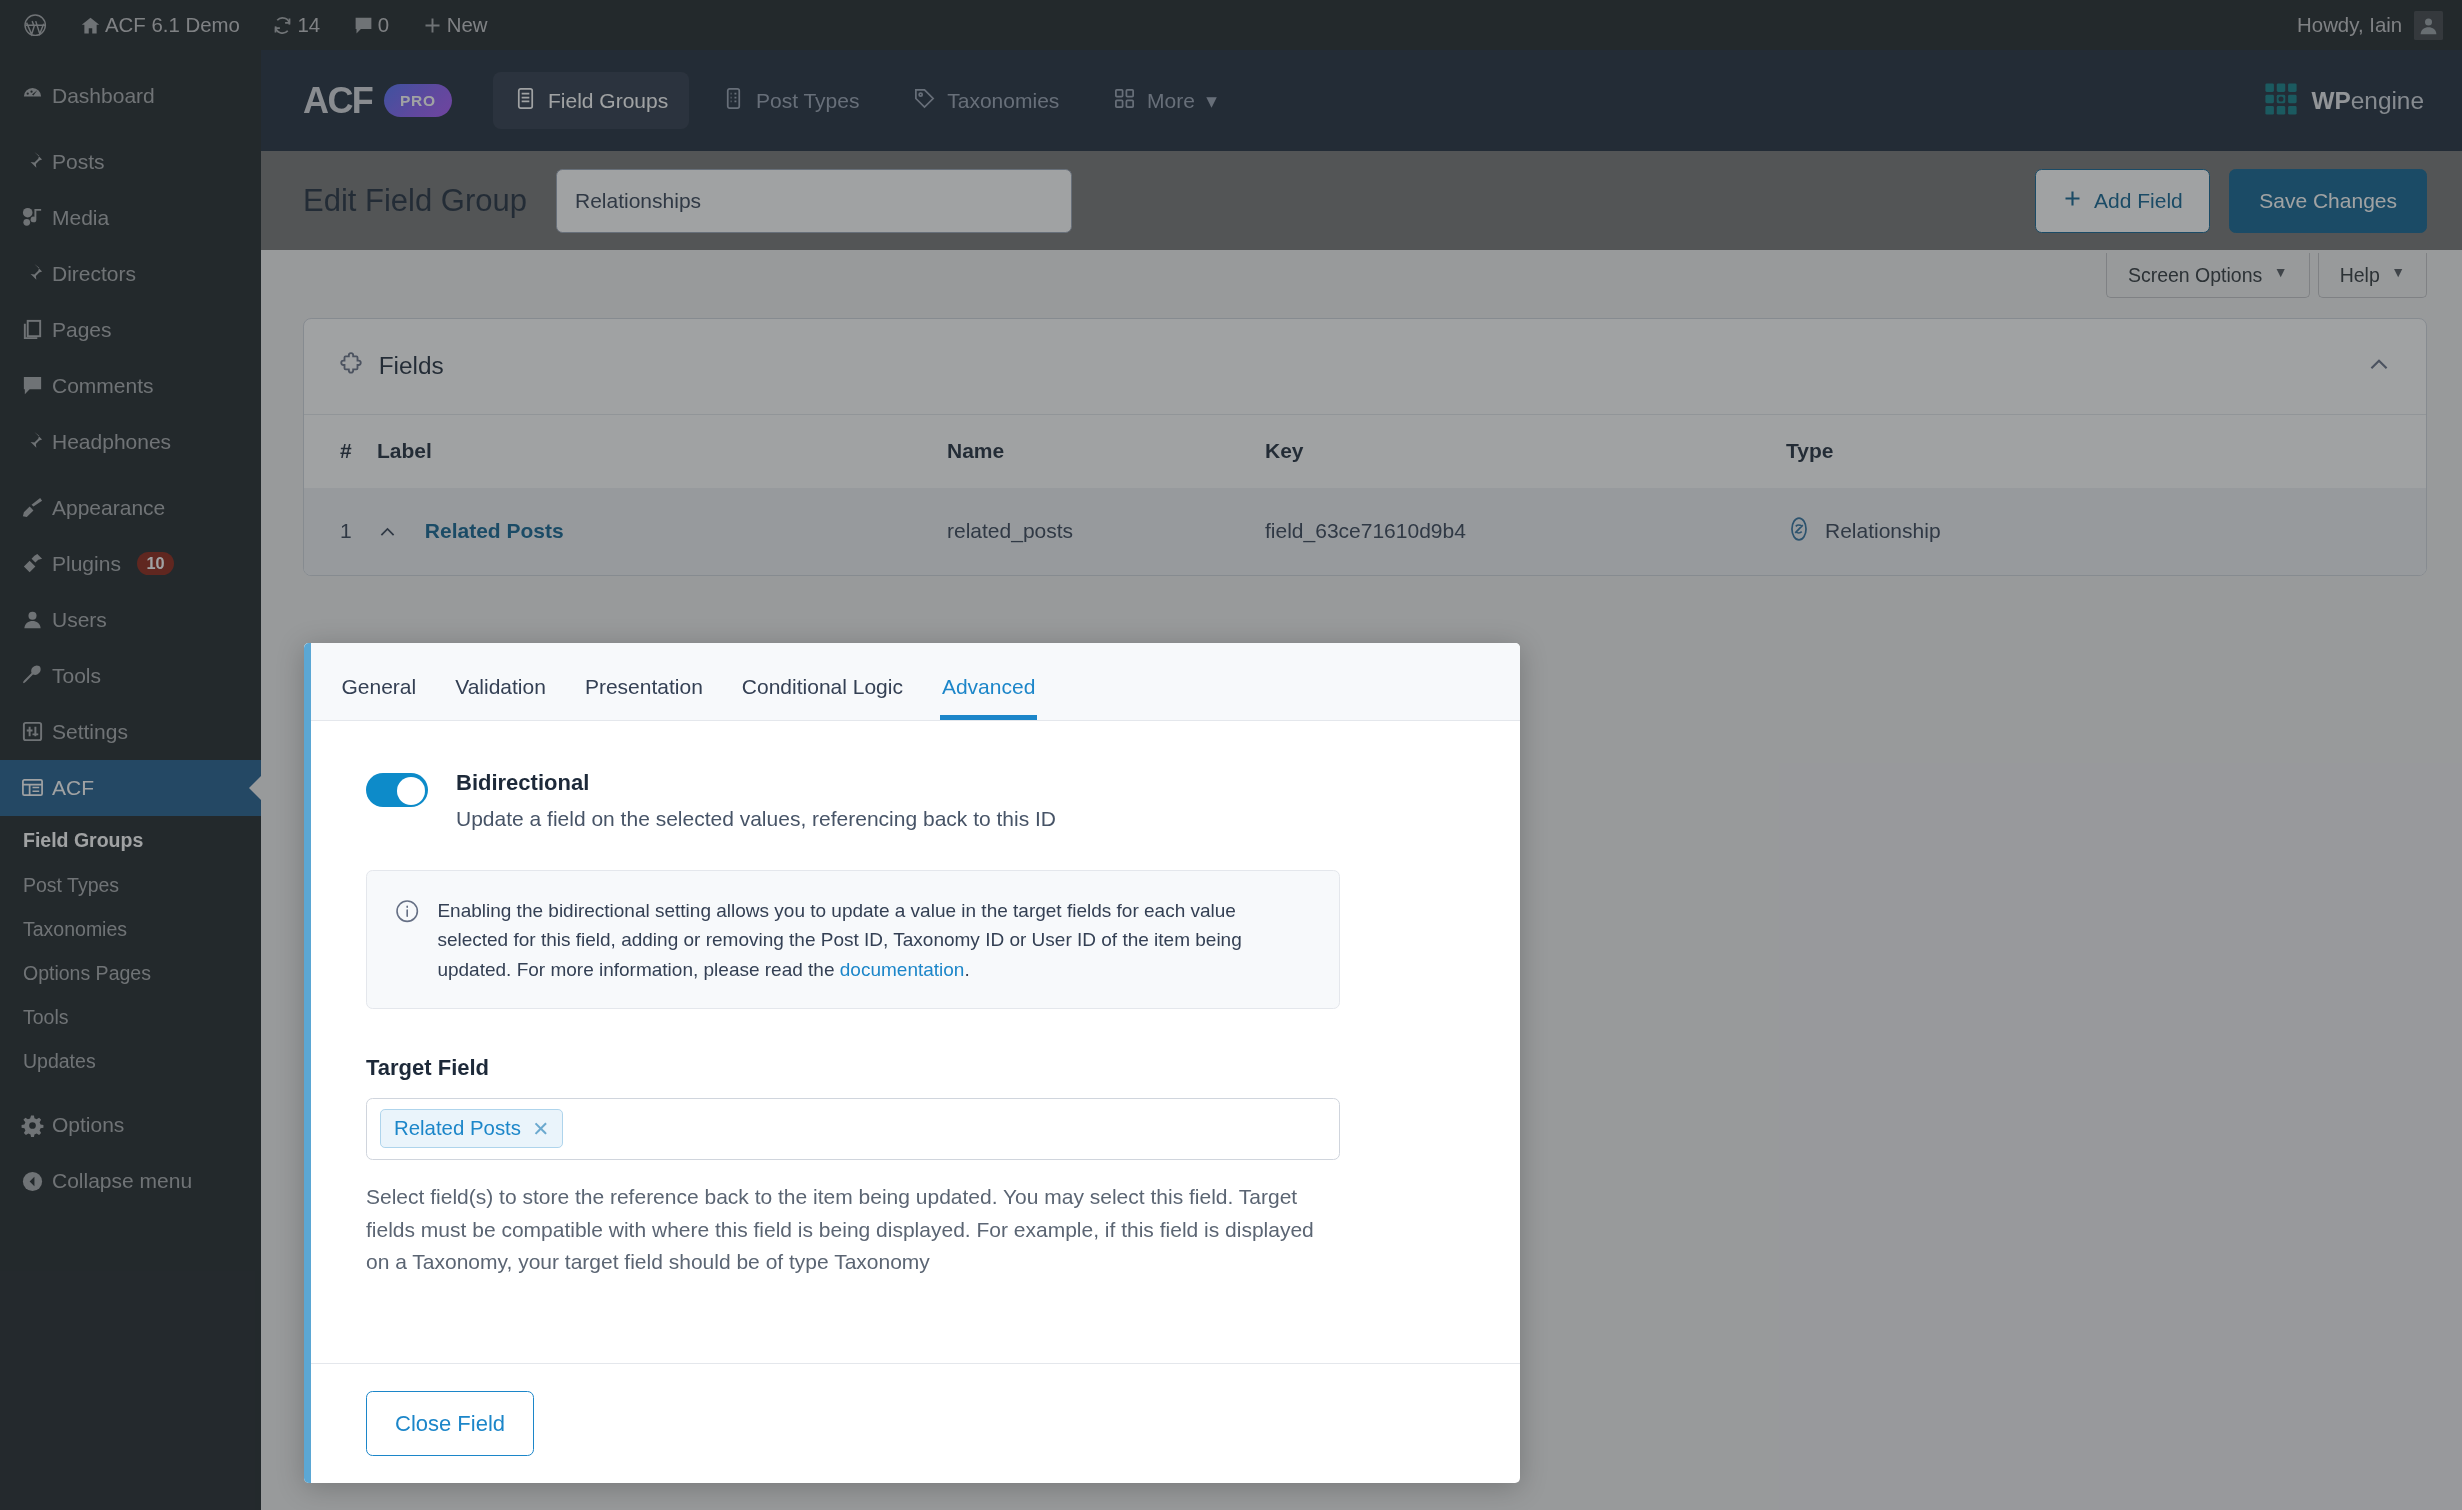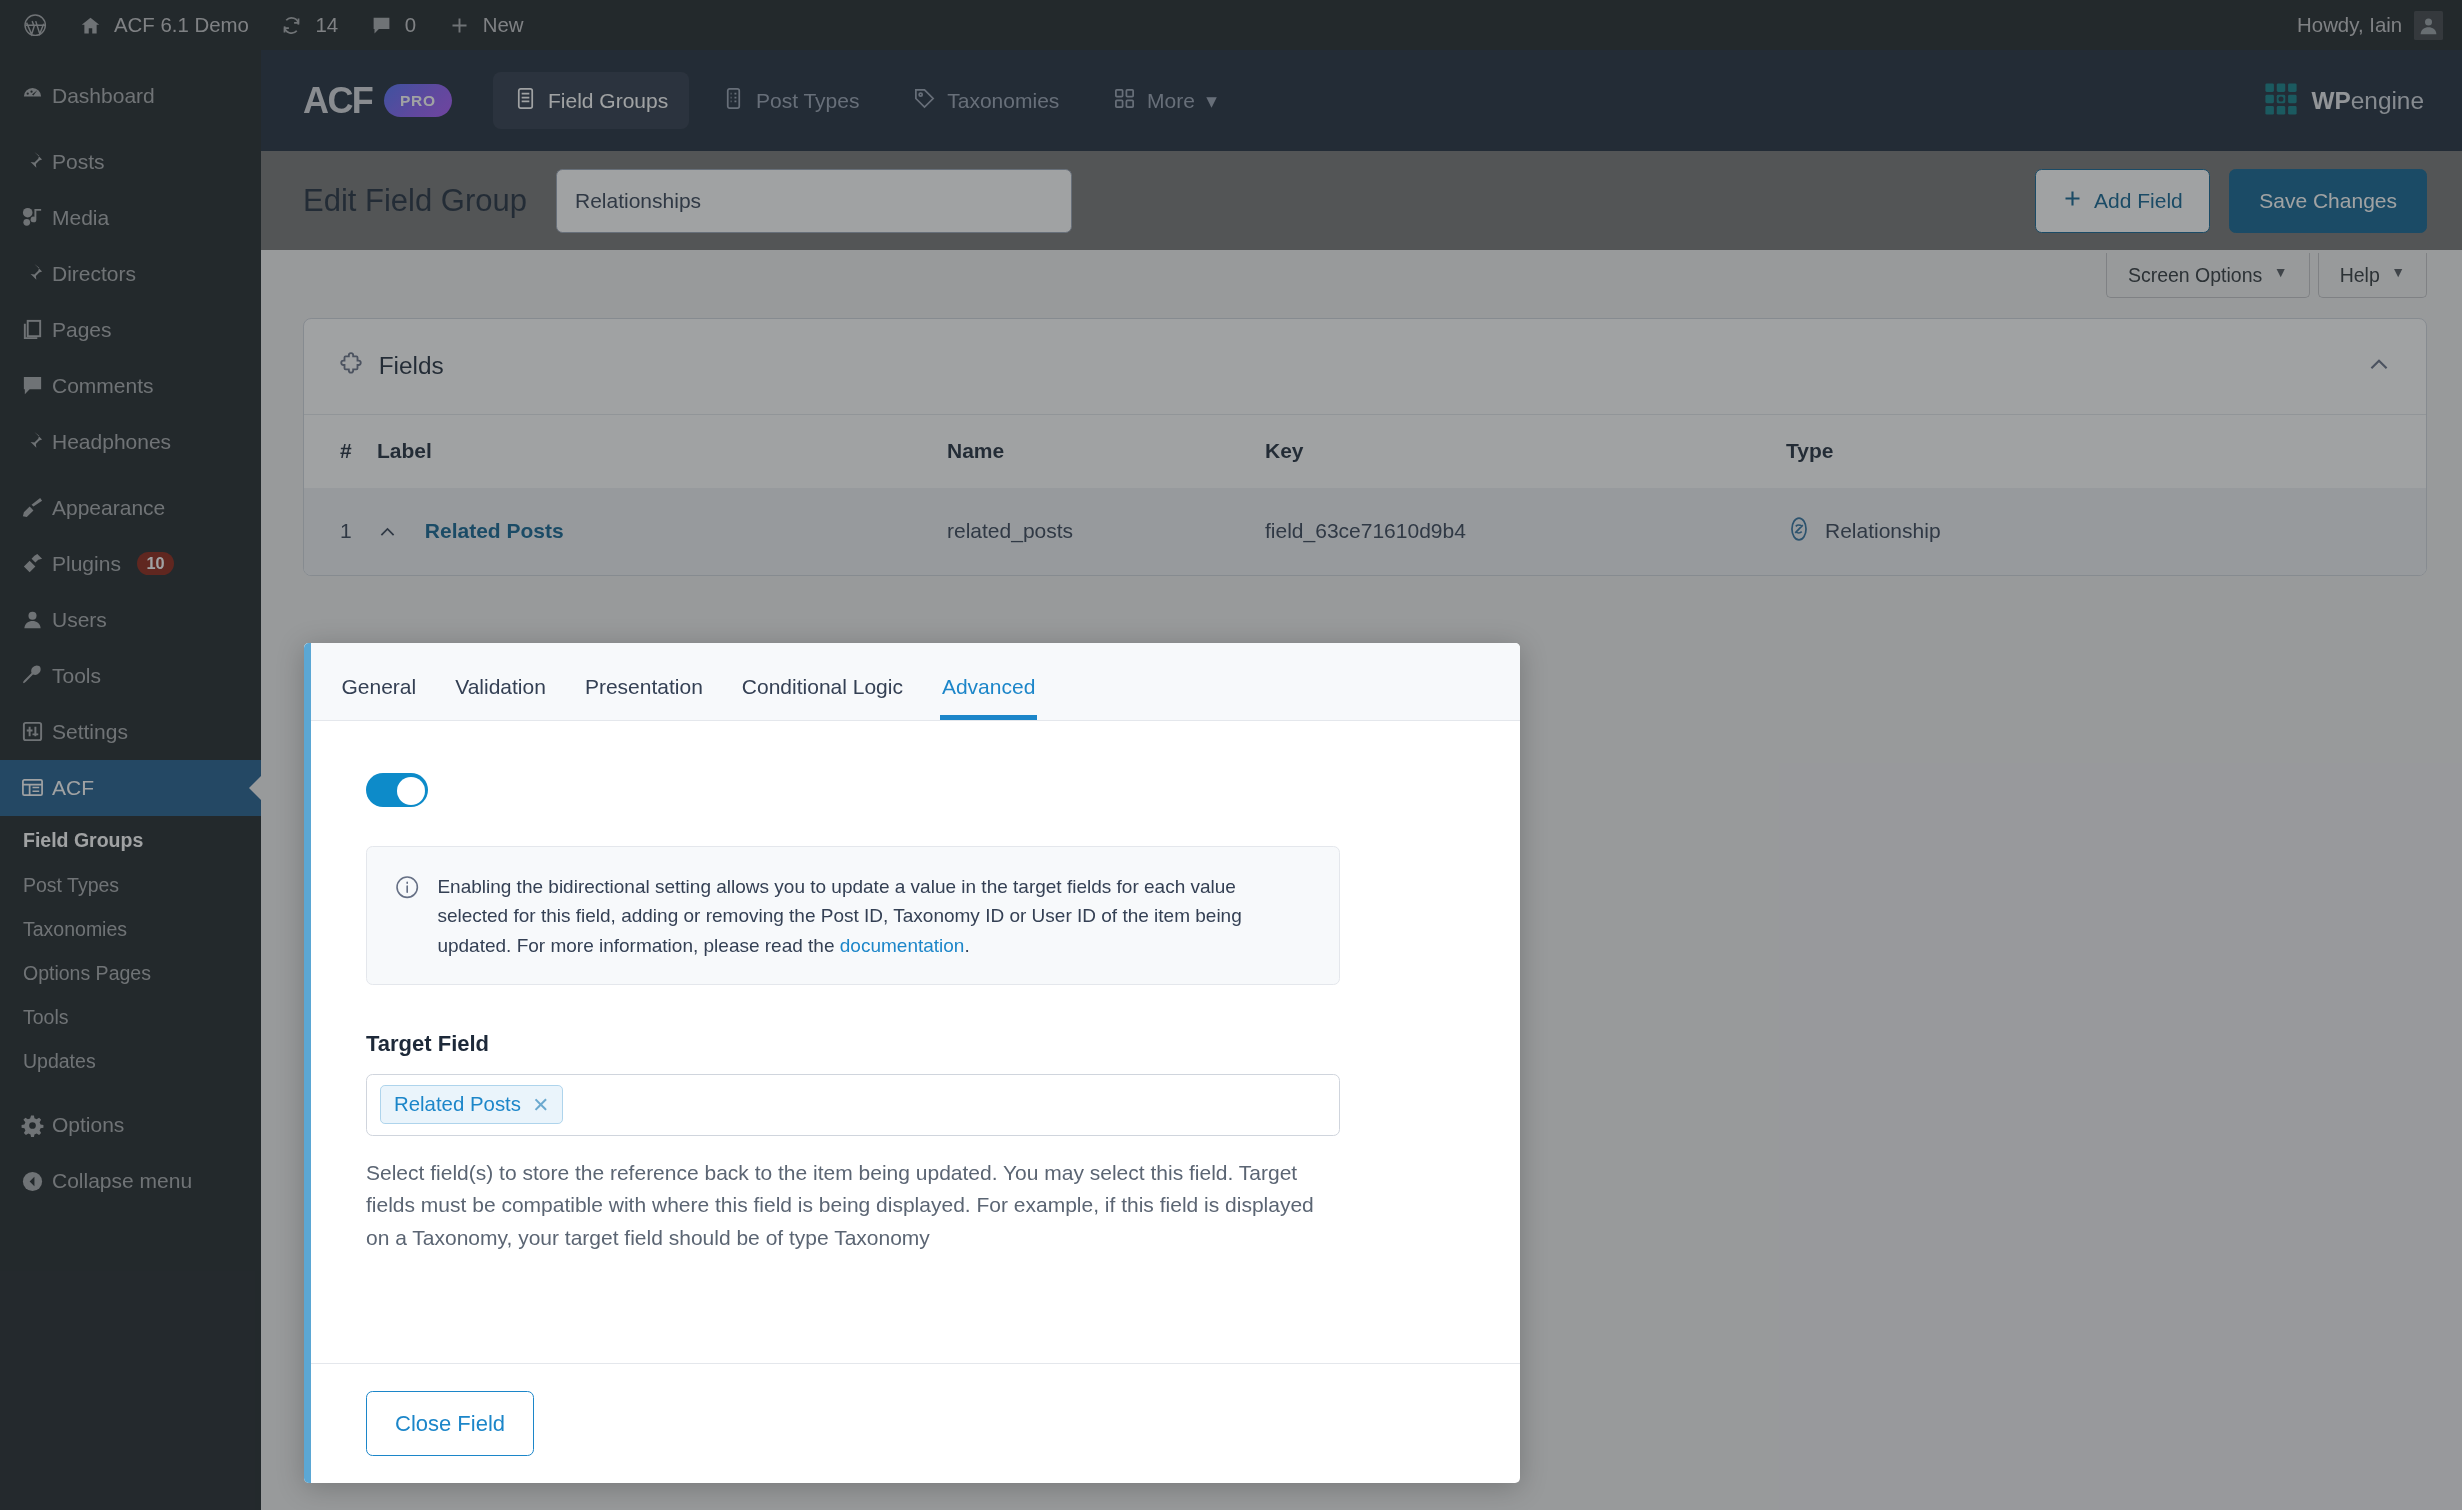--- a/index.html
+++ b/index.html
@@ -10,21 +10,21 @@
     overflow: hidden;
   }
   #root { position: relative; width: 2462px; height: 1510px; }
 
   
   .wp-adminbar {
     position: absolute; top: 0; left: 0; width: 2462px; height: 50px;
     background: #1d2327; display: flex; align-items: center;
     color: #c3c4c7; font-size: 20.4px; z-index: 60;
   }
-  .ab-item { display: flex; align-items: center; gap: 13px; padding: 0 16.3px; height: 50px; }
+  .ab-item { display: flex; align-items: center; gap: 4px; padding: 0 16.3px; height: 50px; }
   .ab-item:first-child { padding-left: 23px; }
   .ab-right { margin-left: auto; display: flex; align-items: center; gap: 11.4px; padding-right: 19.5px; }
   .avatar-box { width: 29px; height: 29px; background: #3c4146; display:flex; align-items:center; justify-content:center; border-radius:1.6px;}
   .svg-ic { display:block; }
 
   
   .sidebar {
     position: absolute; top: 50px; left: 0; width: 261px; height: 1460px;
     background: #1d2327; z-index: 55;
   }
@@ -621,20 +621,24 @@
         <span>Advanced</span>
       </div>
     </div>
 
     <div class="modal-body">
 
       <div class="toggle-row">
         <div class="switch">
           <div class="knob"></div>
         </div>
+        <div>
+          <div class="tgl-title">Bidirectional</div>
+          <div class="tgl-sub">Update a field on the selected values, referencing back to this ID</div>
+        </div>
       </div>
 
       <div class="notice">
         <span style="flex:0 0 auto; margin-top:3.3px;">
           <svg width="24.4" height="24.4" viewBox="0 0 24 24" fill="none" stroke="#667085" stroke-width="1.6">
               <circle cx="12" cy="12" r="10"></circle>
               <path d="M12 11v6M12 7.2v.8" stroke-linecap="round"></path>
             </svg>
         </span>
         <p><span>Enabling the bidirectional setting allows you to update a value in the target fields for each value selected for this field, adding or removing the Post ID, Taxonomy ID or User ID of the item being updated. For more information, please read the </span><a href="#">documentation</a><span>.</span></p>

